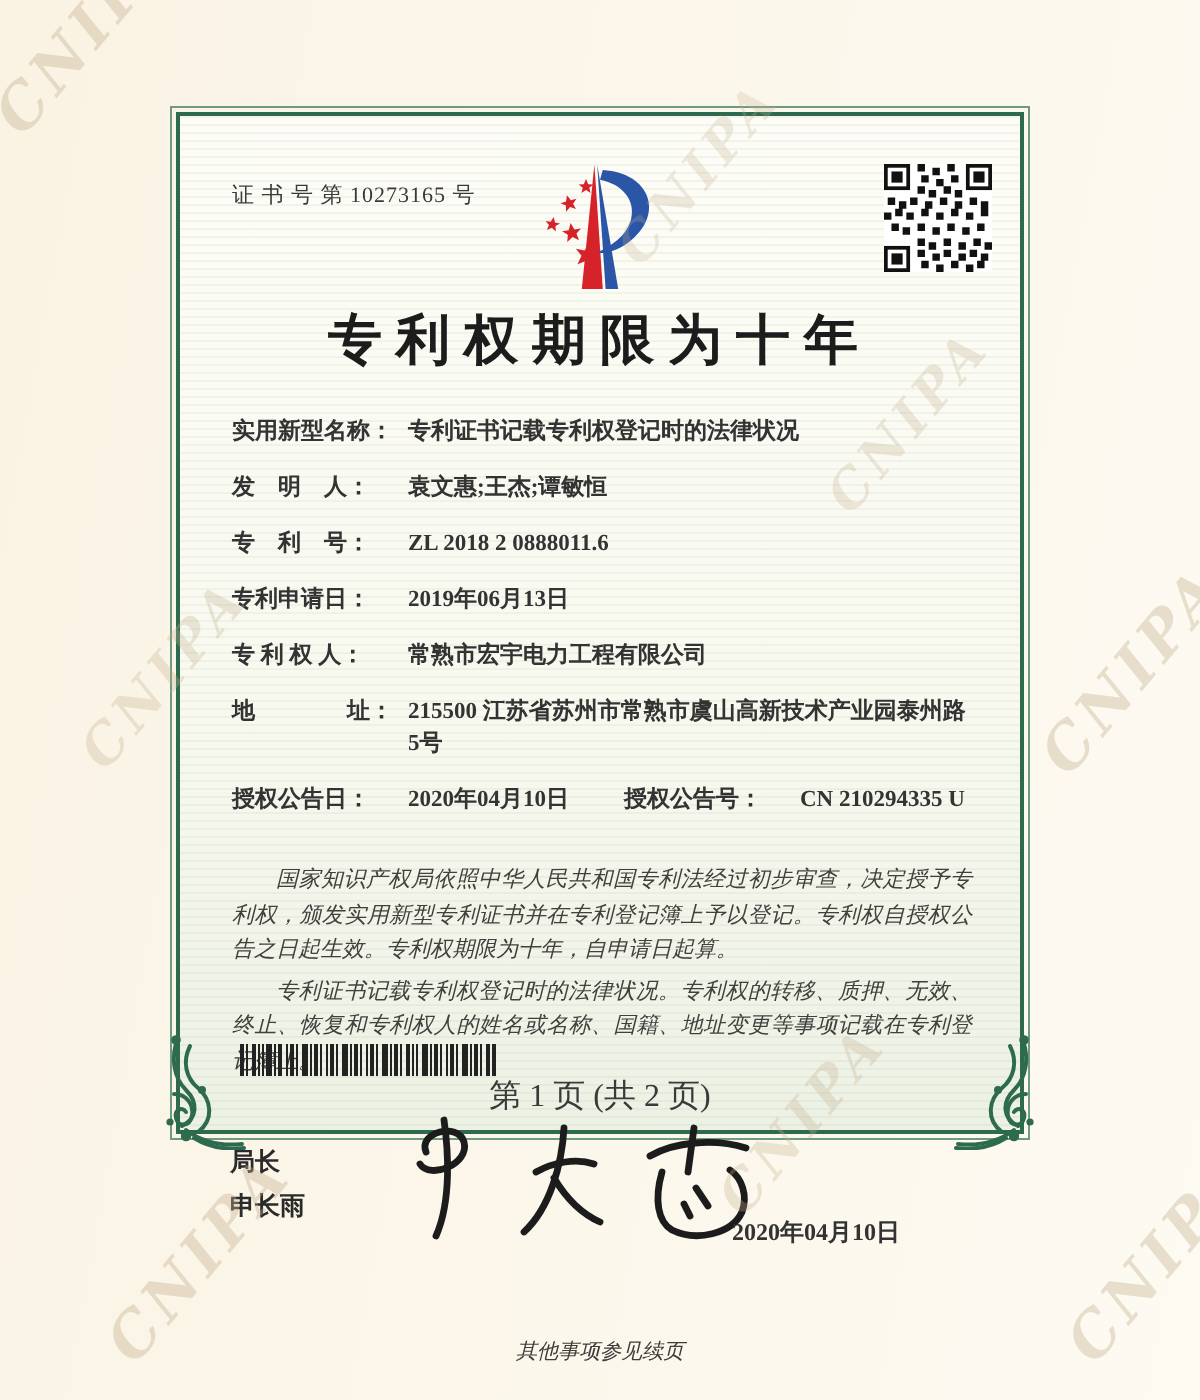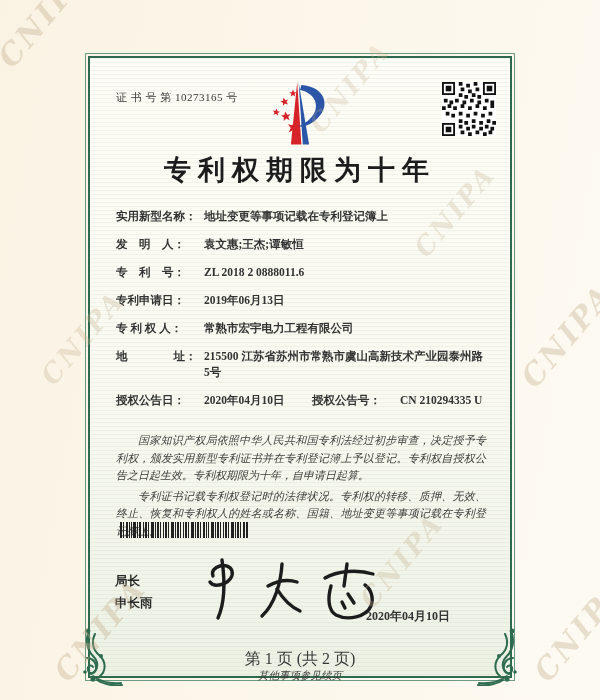--- a/index.html
+++ b/index.html
@@ -11,21 +11,21 @@
   }
   
   .wm {
     position:absolute; z-index:30; pointer-events:none;
     font-family:"DejaVu Serif",serif; font-style:italic; font-weight:bold;
     font-size:30px; letter-spacing:3px; color:#c5b190; opacity:.38;
     transform:rotate(-50deg); white-space:nowrap;
   }
   
   .frame {
-    position:absolute; left:88px; top:56px; width:424px; height:622px;
+    position:absolute; left:88px; top:56px; width:424px; height:511px;
     box-sizing:border-box;
     border:2px solid #2e6b4e;
     outline:1px solid #6d9a82; outline-offset:2px;
     background:
       repeating-linear-gradient(180deg, rgba(90,140,105,.07) 0 1px, rgba(0,0,0,0) 1px 4px),
       linear-gradient(180deg,#fdfcf6 0%,#f9f9f0 55%,#edf1e4 100%);
   }
   .cert-no { position:absolute; left:26px; top:32px; font-size:11px; letter-spacing:.5px; color:#3a3a3a; }
   .logo { position:absolute; left:50%; top:20px; transform:translateX(-50%); width:72px; height:70px; }
   .qr { position:absolute; right:14px; top:24px; width:54px; height:54px; }
@@ -118,21 +118,21 @@
                  M9,23h2v2H9z M13,24h2v2h-2z M16,23h2v2h-2z M20,24h2v2h-2z M23,23h2v2h-2z M26,24h2v2h-2z
                  M10,26h2v2h-2z M14,27h2v2h-2z M18,26h2v2h-2z M22,27h2v2h-2z M25,26h2v2h-2z"></path>
       </g>
     </svg>
 
     <div class="title">专利权期限为十年</div>
 
     <div class="content">
       <div class="row">
         <span class="lbl">实用新型名称：</span>
-        <span class="val">地址变更等事项记载在专利登记簿上</span>
+        <span class="val">专利证书记载专利权登记时的法律状况</span>
       </div>
       <div class="row">
         <span class="lbl">发　明　人：</span>
         <span class="val">袁文惠;王杰;谭敏恒</span>
       </div>
       <div class="row">
         <span class="lbl">专　利　号：</span>
         <span class="val">ZL 2018 2 0888011.6</span>
       </div>
       <div class="row">

